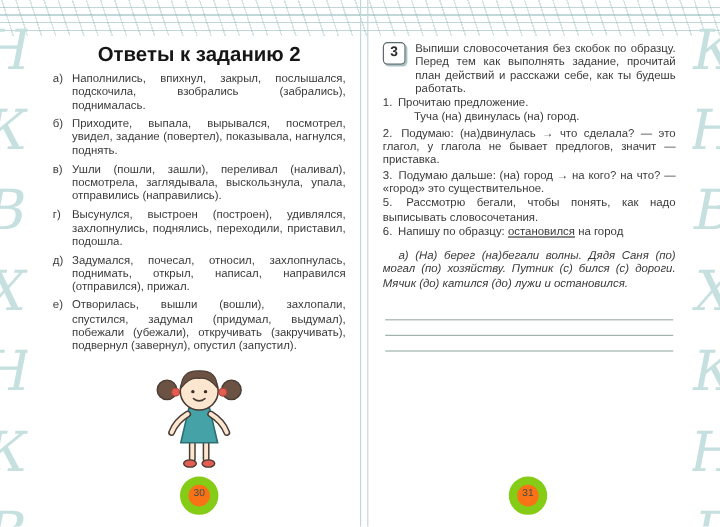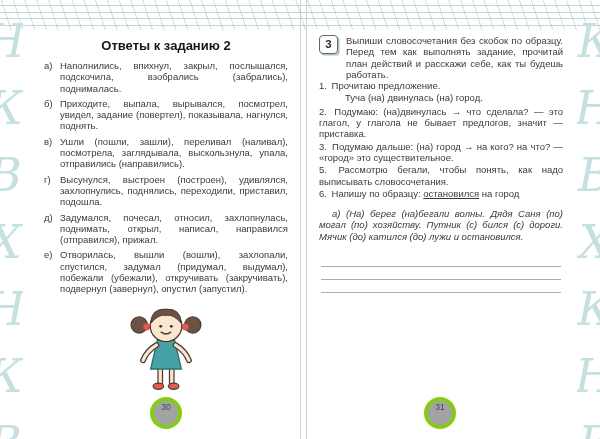--- a/index.html
+++ b/index.html
@@ -35,36 +35,36 @@
     position:absolute; left:300px; top:0; width:7px; height:439px;
     border-left:1px solid #c2d8d8; border-right:1px solid #c2d8d8;
   }
 
   
   .page { position:absolute; top:28px; height:405px; font-size:9.5px; line-height:11.3px; }
   .page.left  { left:36px;  width:260px; padding:4px 8px 0 8px; }
   .page.right { left:311px; width:258px; padding:4px 6px 0 8px; }
 
   h2.section-title {
-    font-size:13px; line-height:14px; font-weight:bold; color:#161616;
+    font-size:17px; line-height:14px; font-weight:bold; color:#161616;
     text-align:center; margin:7px 0 7px;
   }
 
   
   .answer-item { display:flex; margin-bottom:4px; }
   .answer-item .lbl { flex:0 0 16px; }
   .answer-item .txt { flex:1; text-align:justify; }
 
   .illustration { text-align:center; margin-top:5px; }
 
   .page-num-wrap { position:absolute; left:0; bottom:4px; width:100%; text-align:center; }
   .page-num {
     display:inline-block; width:32px; height:32px; line-height:13px;
-    border:4px solid #84cc16; border-radius:50%;
-    font-size:8.5px; color:#3e4a4e; background:#a3a3a3;
+    border:7px solid #84cc16; border-radius:50%;
+    font-size:8.5px; color:#3e4a4e; background:#f97316;
   }
 
   
   .exercise-head { display:flex; margin-top:3px; }
   .ex-num {
     flex:0 0 19px; height:19px; margin-right:8px;
     border:1.4px solid #5c6a6d; border-radius:4px;
     box-shadow:1.5px 1.5px 0 #a9c2c4;
     text-align:center; line-height:17px;
     font-weight:bold; font-size:11.5px; color:#2c2c2c;

